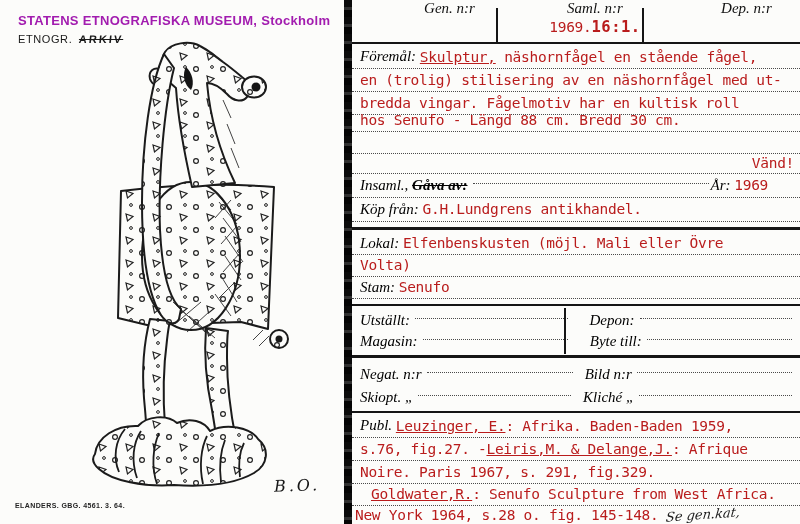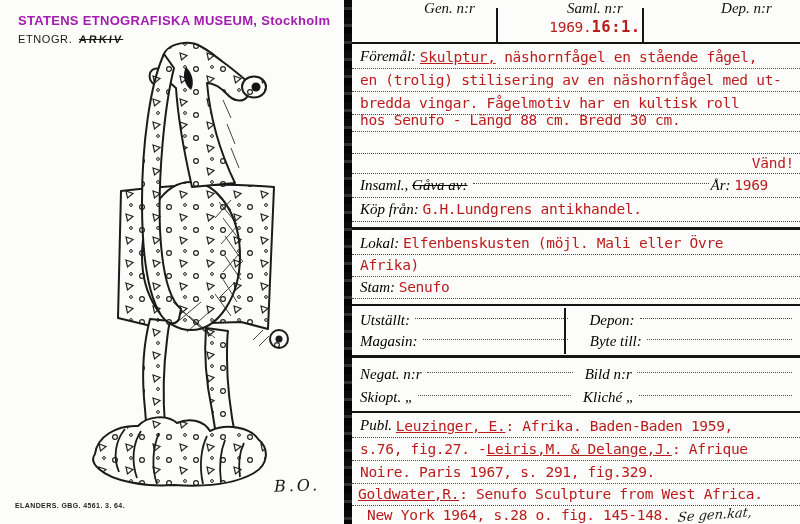--- a/index.html
+++ b/index.html
@@ -23,21 +23,21 @@
         background:repeating-linear-gradient(180deg,#0b0b0b 0 7px,#303030 7px 10px,#040404 10px 17px);}
   
   .rp{position:absolute;left:352px;top:0;width:448px;height:524px;}
   .row{position:absolute;left:0;right:0;display:flex;align-items:center;
         padding:0 6px 1px 8px;box-sizing:border-box;overflow:hidden;}
   .dot{border-bottom:1px dotted #4a4a4a;}
   .lbl{font:italic 15px "Liberation Serif",serif;color:#000;white-space:pre;}
   .typ{font:14.5px "DejaVu Sans Mono",monospace;color:#b91c1c;white-space:pre;letter-spacing:-.3px;}
   .typ.b{font-weight:bold;font-size:15.5px;letter-spacing:.5px;}
   .u{text-decoration:underline;}
-  .struck{text-decoration:line-through;font-weight:normal;}
+  .struck{text-decoration:line-through;font-weight:bold;}
   .hline{position:absolute;left:0;right:0;background:#151515;}
   .vline{position:absolute;width:2px;background:#151515;}
   .lead{flex:1;border-bottom:1px dotted #4a4a4a;margin:0 2px 4px 5px;min-width:8px;}
   .hcell{position:absolute;text-align:center;font:italic 15px "Liberation Serif",serif;padding-left:25px;}
   .hand{font:italic 13px "DejaVu Serif",serif;display:inline-block;margin-left:8px;
         transform:rotate(-4deg) skewX(-10deg);color:#1c1c1c;}
 </style>
 </head>
 <body>
 
@@ -148,21 +148,21 @@
       <span class="lbl">Köp från: </span>
         <span class="typ">G.H.Lundgrens antikhandel.</span>
     </div>
     <div class="hline" style="top:227px;height:3px"></div>
 
     <div class="row dot" style="top:233px;height:22px">
       <span class="lbl">Lokal: </span>
         <span class="typ">Elfenbenskusten (möjl. Mali eller Övre</span>
     </div>
     <div class="row dot" style="top:255px;height:22px">
-      <span class="typ">Afrika)</span>
+      <span class="typ">Volta)</span>
     </div>
     <div class="row dot" style="top:277px;height:22px">
       <span class="lbl">Stam: </span>
         <span class="typ">Senufo</span>
     </div>
     <div class="hline" style="top:304px;height:2px"></div>
 
     <div class="row" style="top:331px;height:21px">
       <span class="lbl">Magasin:</span>
       <span class="lead" style="margin-right:14px"></span>
@@ -198,22 +198,22 @@
         <span class="typ">: Afrika. Baden-Baden 1959,</span>
     </div>
     <div class="row dot" style="top:438px;height:23px">
       <span class="typ">s.76, fig.27. -</span>
         <span class="typ u">Leiris,M. &amp; Delange,J.</span>
         <span class="typ">: Afrique</span>
     </div>
     <div class="row dot" style="top:461px;height:23px">
       <span class="typ">Noire. Paris 1967, s. 291, fig.329.</span>
     </div>
-    <div class="row dot" style="top:484px;height:22px;padding-left:6px">
+    <div class="row dot" style="top:484px;height:22px;padding-left:19px">
       <span class="typ u">Goldwater,R.</span>
         <span class="typ">: Senufo Sculpture from West Africa.</span>
     </div>
-    <div class="row" style="top:506px;height:18px;padding-left:15px">
+    <div class="row" style="top:506px;height:18px;padding-left:3px">
       <span class="typ">New York 1964, s.28 o. fig. 145-148.</span>
         <span class="hand">Se gen.kat,</span>
     </div>
   </div>
 </div>
 
 </body></html>

